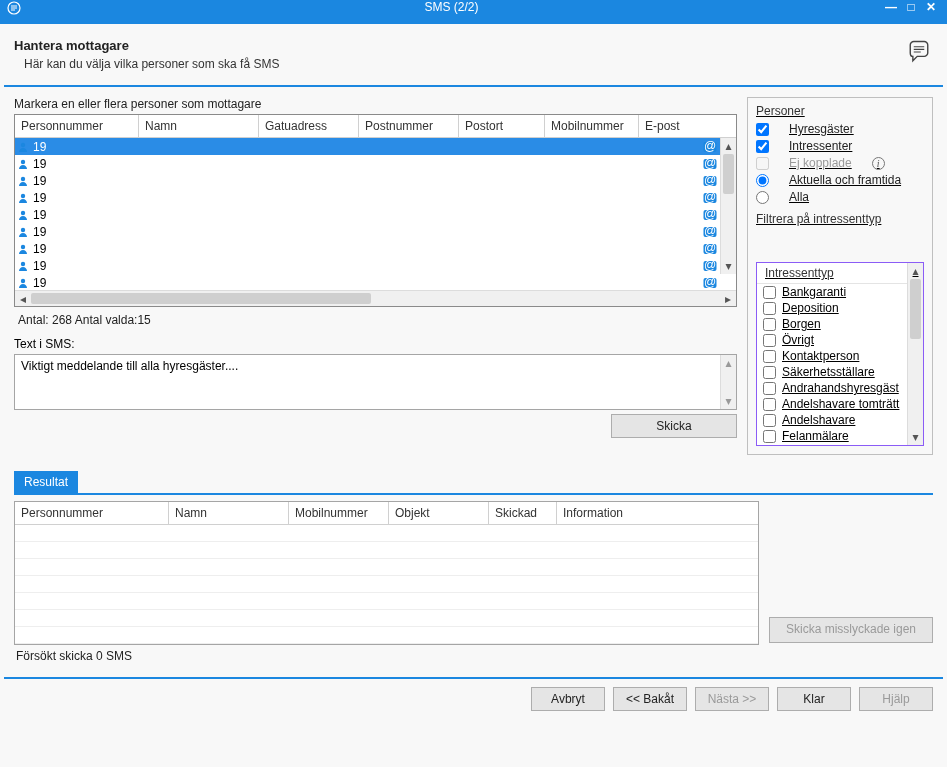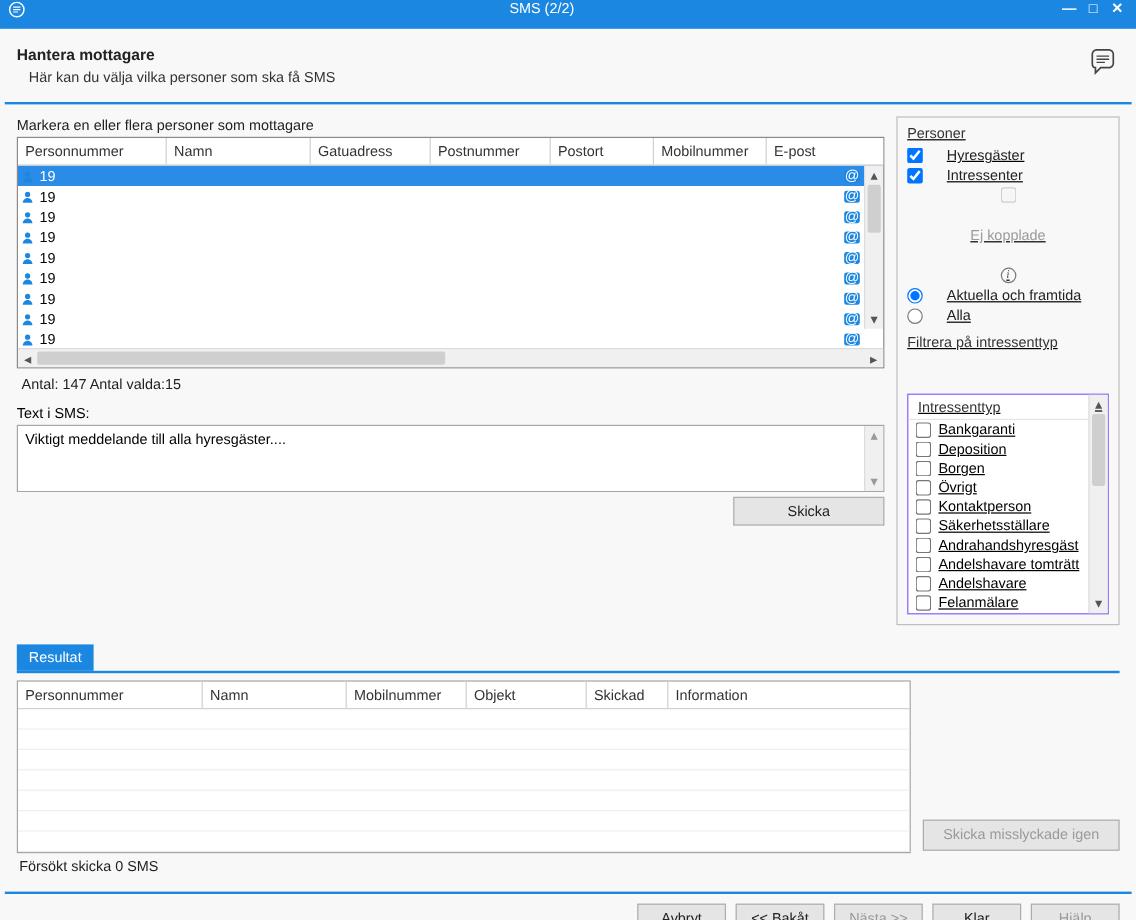--- a/index.html
+++ b/index.html
@@ -52,21 +52,21 @@
 
 .send-row { margin-top: 4px; display: flex; justify-content: flex-end; }
 .btn { background: #e5e5e5; border: 1px solid #adadad; padding: 4px 0; text-align: center; cursor: pointer; color: #222; }
 .btn.disabled { color: #9a9a9a; cursor: default; background: #e5e5e5; }
 .send-btn { width: 126px; }
 
 .panel { border: 1px solid #bfbfbf; background: #f8f8f8; padding: 6px 8px 8px 8px; text-decoration: underline; }
 .panel-title { font-size: 12px; color: #333; margin-bottom: 4px; }
 .chk, .rad { display: flex; align-items: center; gap: 20px; margin: 3px 0; color: #222; }
 .chk input, .rad input { margin: 0; }
-.chk.disabled { color: #9a9a9a; flex-direction: column; }
+.chk.disabled { color: #9a9a9a; }
 .info-i { display:inline-flex; width:13px; height:13px; border:1px solid #777; border-radius:50%; align-items:center; justify-content:center; font-style: italic; font-family: Georgia, serif; font-size:10px; color:#555; }
 
 .typelist-wrap { margin-top: 8px; }
 .typelist { border: 1px solid #8b5cf6; background: #fff; height: 184px; display: flex; margin-top: 36px; }
 .typelist-inner { flex: 1; overflow: hidden; }
 .typelist-head { padding: 3px 8px; border-bottom: 1px solid #e4e4e4; color: #333; }
 .typeitem { display: flex; align-items: center; gap: 6px; padding: 1px 6px; }
 .typelist .vsb2 { width: 16px; background: #f0f0f0; border-left: 1px solid #dcdcdc; position: relative; }
 .vsb2 .arrow { height: 16px; display: flex; align-items: center; justify-content: center; color: #555; cursor: pointer; }
 .vsb2 .thumb { position: absolute; left: 2px; right: 2px; top: 16px; height: 60px; background: #cfcfcf; border-radius: 2px; }
@@ -290,21 +290,21 @@
         </div>
         <div class="hsb">
           <div class="arrow">◂</div>
           <div class="track">
               <div class="thumb"></div>
             </div>
           <div class="arrow">▸</div>
         </div>
       </div>
 
-      <div class="counts">Antal: 147  Antal valda:15</div>
+      <div class="counts">Antal: 268  Antal valda:15</div>
 
       <div class="txt-label">Text i SMS:</div>
       <div class="txt-area-wrap">
         <textarea class="txt-area" style="">Viktigt meddelande till alla hyresgäster....</textarea>
         <div class="txt-sb">
           <div class="arrow">▴</div>
           <div class="arrow" style="position:absolute;bottom:0;left:0;right:0">▾</div>
         </div>
       </div>
       <div class="send-row">

